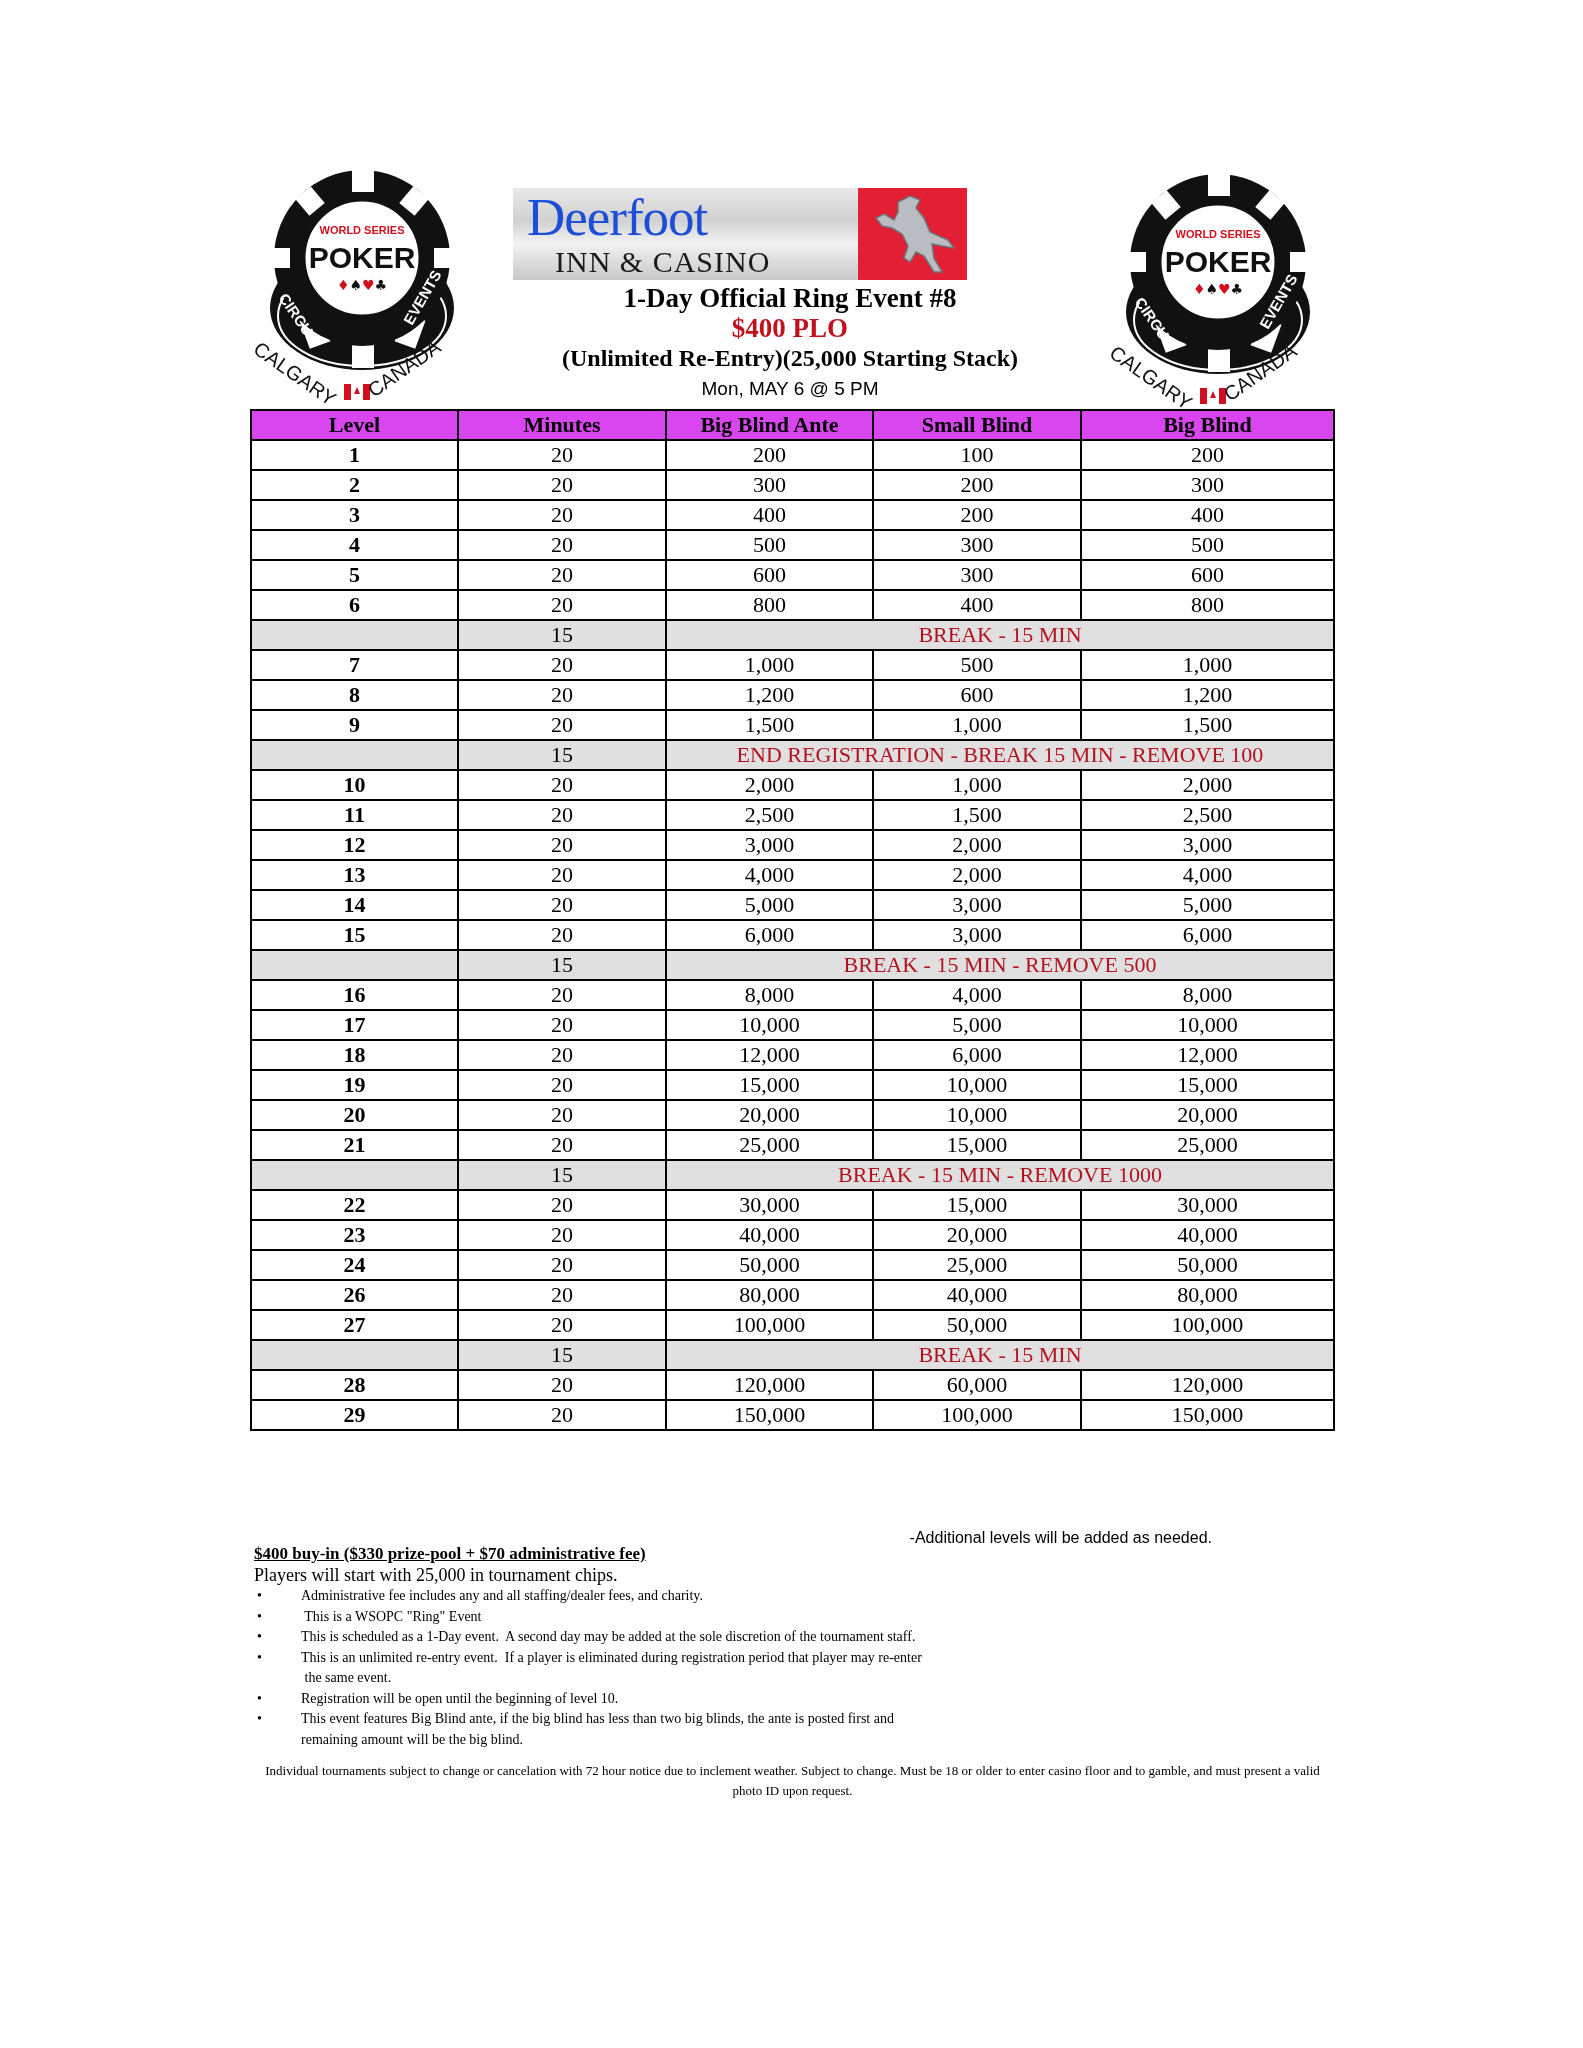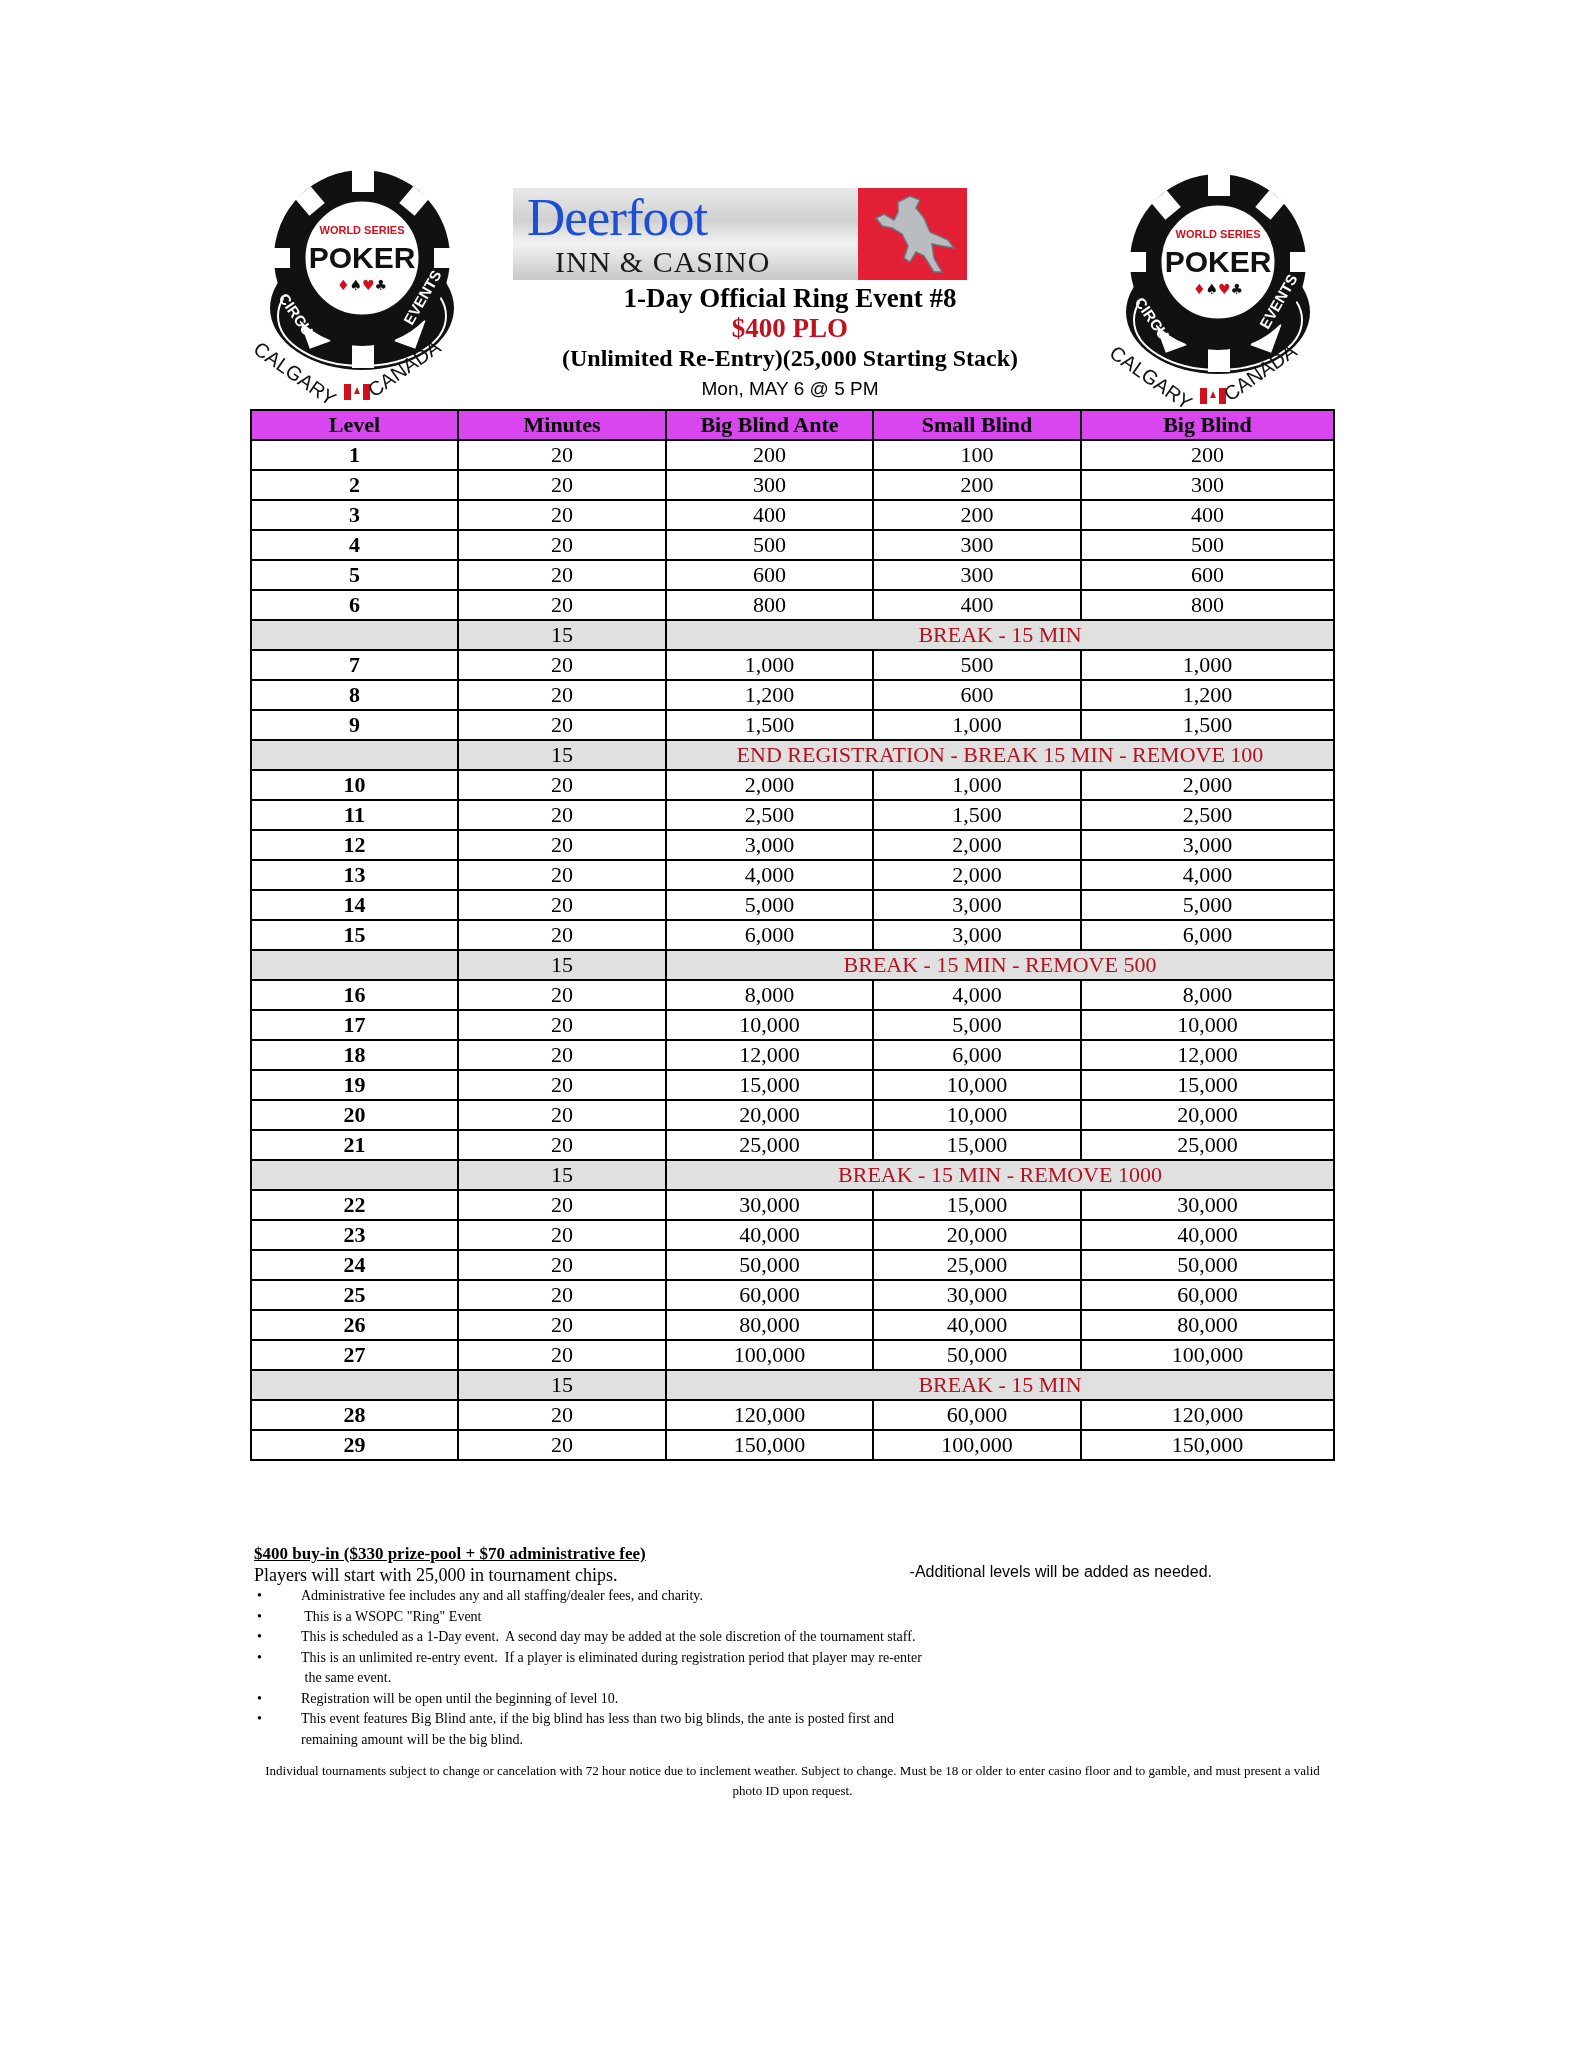--- a/index.html
+++ b/index.html
@@ -27,21 +27,21 @@
 
   
   table.blinds { position:absolute; left:250px; top:409px; width:1083px; border-collapse:collapse; table-layout:fixed; }
   table.blinds td, table.blinds th { border:2px solid #000; height:28px; padding:0; text-align:center; font-size:22px; line-height:28px; font-family:"Liberation Serif", serif; }
   table.blinds th { background:#d946ef; font-weight:bold; }
   table.blinds td.lvl { font-weight:bold; }
   table.blinds tr.brk td { background:#e0e0e0; }
   table.blinds tr.brk td.msg { color:#b3121f;margin-left:32px; }
   col.c1 { width:207px; } col.c2 { width:208px; } col.c3 { width:207px; } col.c4 { width:208px; } col.c5 { width:253px; }
 
-  .addl { position:absolute; left:870px; top:1528px; width:342px; text-align:right; font-family:"Liberation Sans", sans-serif; font-size:16px; line-height:20px;margin-top:34px; }
+  .addl { position:absolute; left:870px; top:1528px; width:342px; text-align:right; font-family:"Liberation Sans", sans-serif; font-size:16px; line-height:20px; }
 
   .buyin { position:absolute; left:254px; top:1543px; font-weight:bold; font-size:17px; line-height:22px;text-decoration:underline; }
   .players { position:absolute; left:254px; top:1564px; font-size:18px; line-height:22px;font-family:Liberation Serif, serif; }
   ul.notes { position:absolute; left:254px; top:1586px; margin:0; padding:0; list-style:none; width:900px; }
   ul.notes li { position:relative; padding-left:47px; font-size:14px; line-height:20.5px; }
   ul.notes li .bullet { position:absolute; left:3px; top:0; font-size:14px; }
   ul.notes li .cont { display:block; }
   .disclaimer { position:absolute; left:250px; top:1761px; width:1085px; text-align:center; font-size:13px; line-height:20px; }
 </style>
 </head>
@@ -322,27 +322,20 @@
         <td>40,000</td>
       </tr>
       <tr>
         <td class="lvl">24</td>
         <td>20</td>
         <td>50,000</td>
         <td>25,000</td>
         <td>50,000</td>
       </tr>
       <tr>
-        <td class="lvl">25</td>
-        <td>20</td>
-        <td>60,000</td>
-        <td>30,000</td>
-        <td>60,000</td>
-      </tr>
-      <tr>
         <td class="lvl">26</td>
         <td>20</td>
         <td>80,000</td>
         <td>40,000</td>
         <td>80,000</td>
       </tr>
       <tr>
         <td class="lvl">27</td>
         <td>20</td>
         <td>100,000</td>

